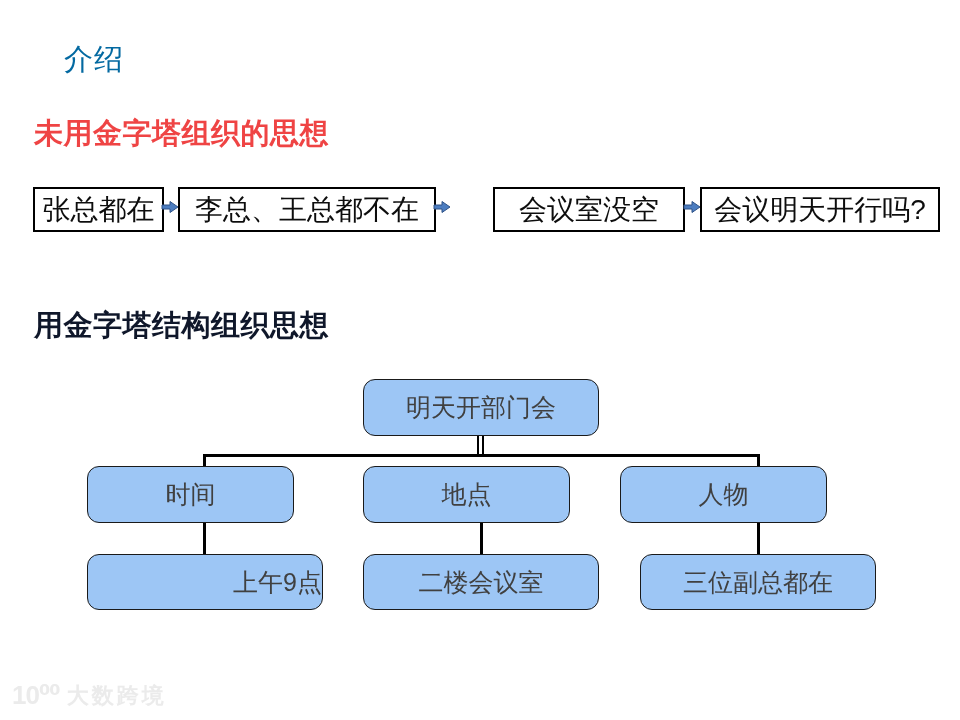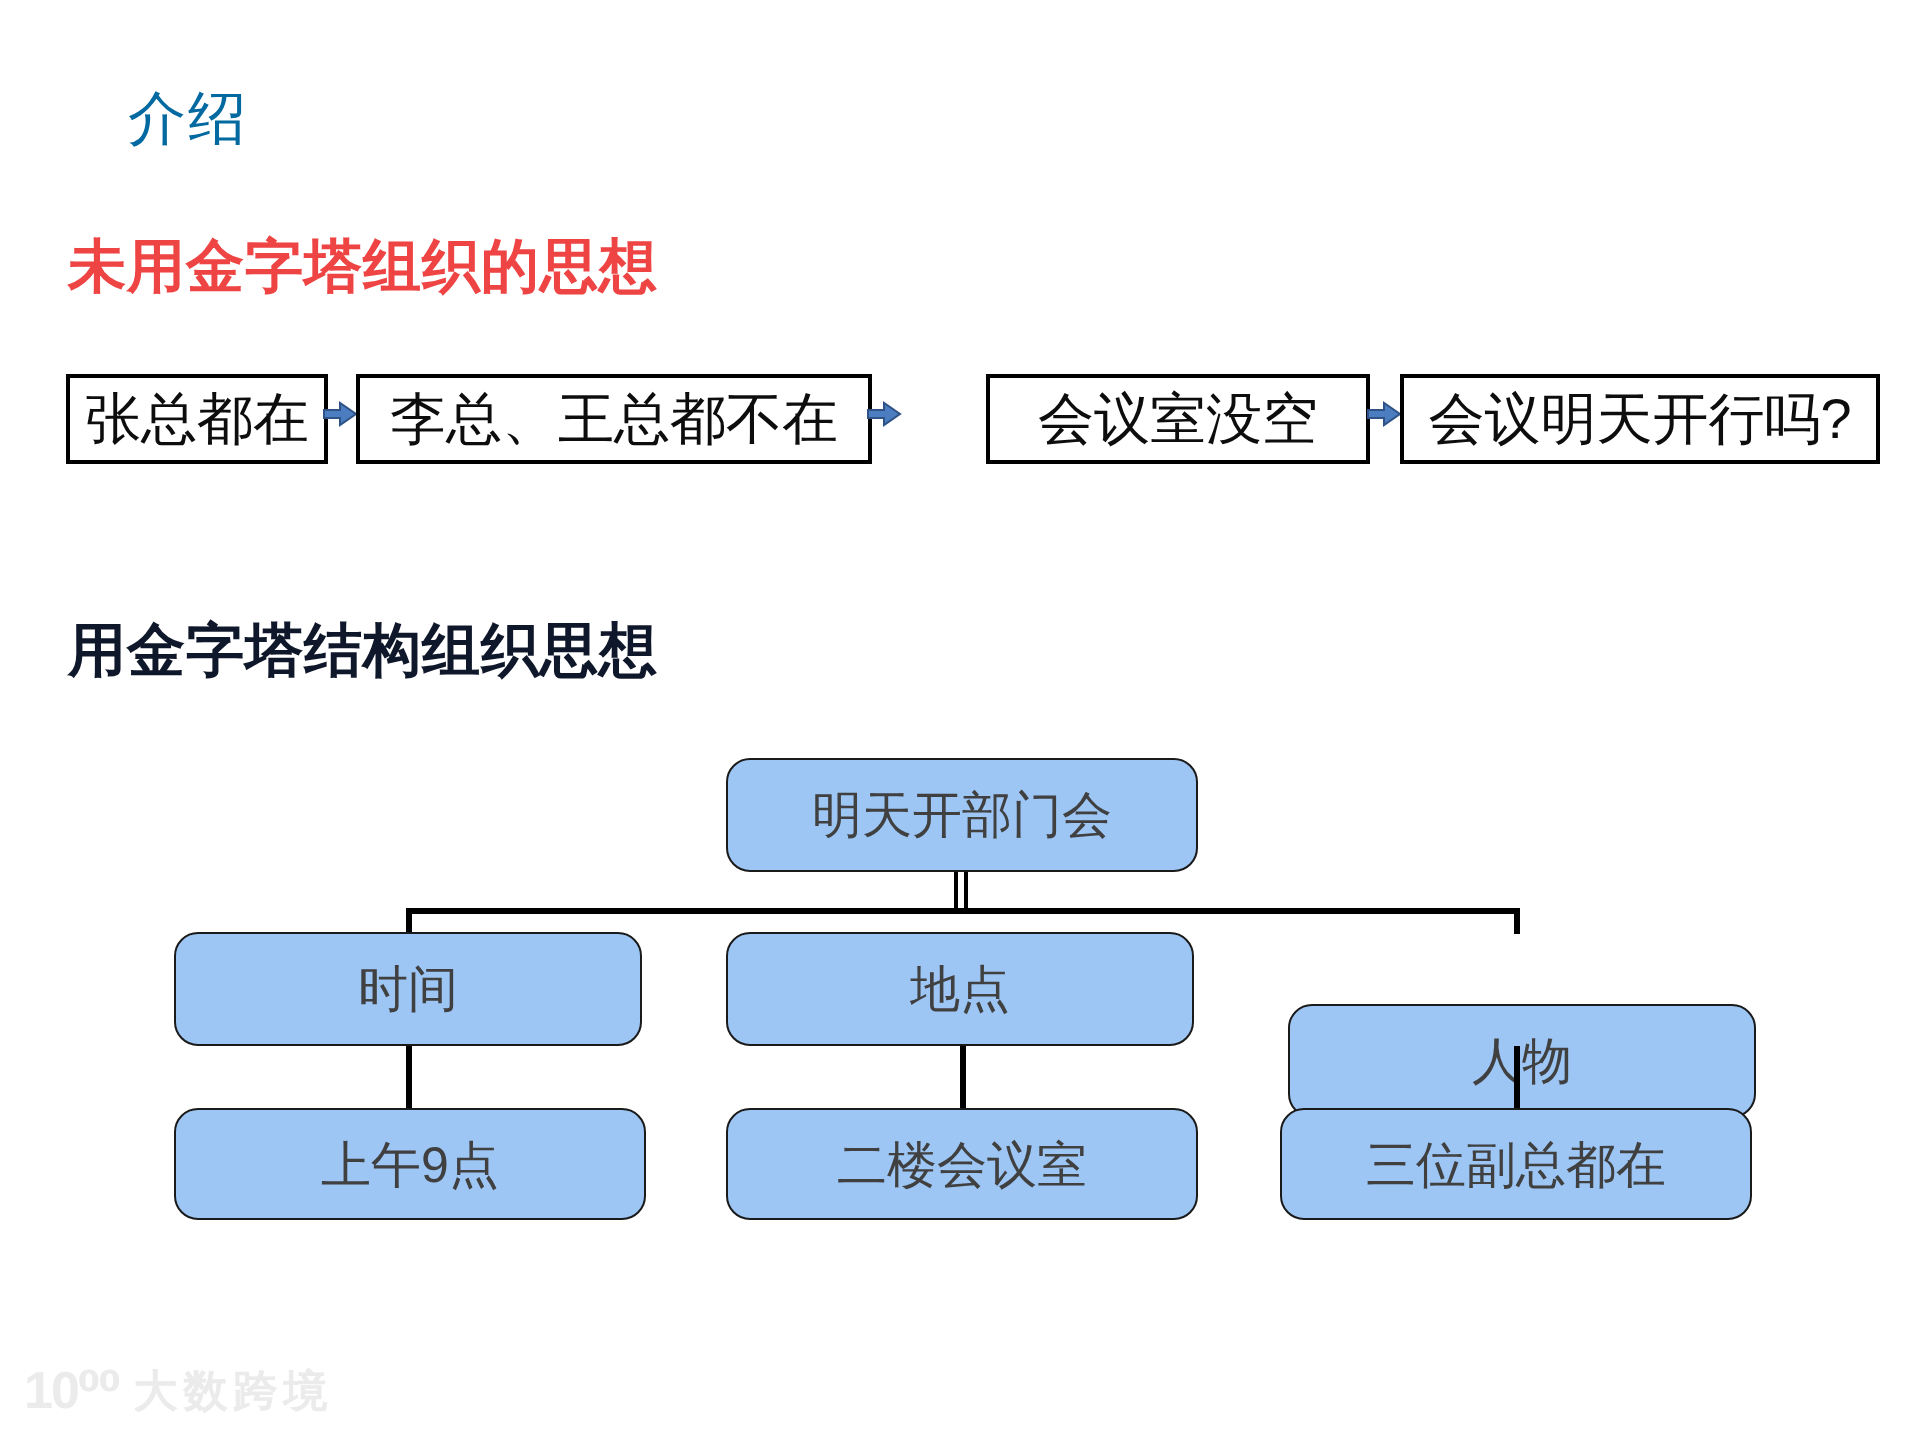--- a/index.html
+++ b/index.html
@@ -34,26 +34,26 @@
   #flow-arrow-2{left:432px;}
   #flow-arrow-3{left:682px;}
 
   
   .tree-box{
     position:absolute;background:#9DC6F5;border:1.5px solid #1a1a1a;border-radius:12px;
     box-sizing:border-box;display:flex;align-items:center;justify-content:center;
     font-size:25px;color:#404040;white-space:nowrap;
   }
   #tree-root{left:363px;top:379px;width:236px;height:57px;}
-  .tree-l2{top:466px;width:234px;height:57px;}
+  .tree-l2{top:466px;width:207px;height:57px;}
   #tree-time{left:87px;}
   #tree-place{left:363px;}
-  #tree-people{left:644px;margin-top:36px;}
+  #tree-people{left:620px;}
   .tree-l3{top:554px;width:236px;height:56px;}
-  #tree-time-detail{left:87px;}
+  #tree-time-detail{left:87px;justify-content:flex-end;}
   #tree-place-detail{left:363px;}
   #tree-people-detail{left:640px;}
 
   .conn{position:absolute;background:#000;}
   #conn-dbl-left {left:477px;top:436px;width:2px;height:19px;}
   #conn-dbl-right{left:482px;top:436px;width:2px;height:19px;}
   #conn-hline    {left:203px;top:454px;width:557px;height:3px;}
   #conn-stub-left {left:203px;top:454px;width:3px;height:13px;}
   #conn-stub-right{left:757px;top:454px;width:3px;height:13px;}
   #conn-v1{left:203px;top:523px;width:3px;height:31px;}

